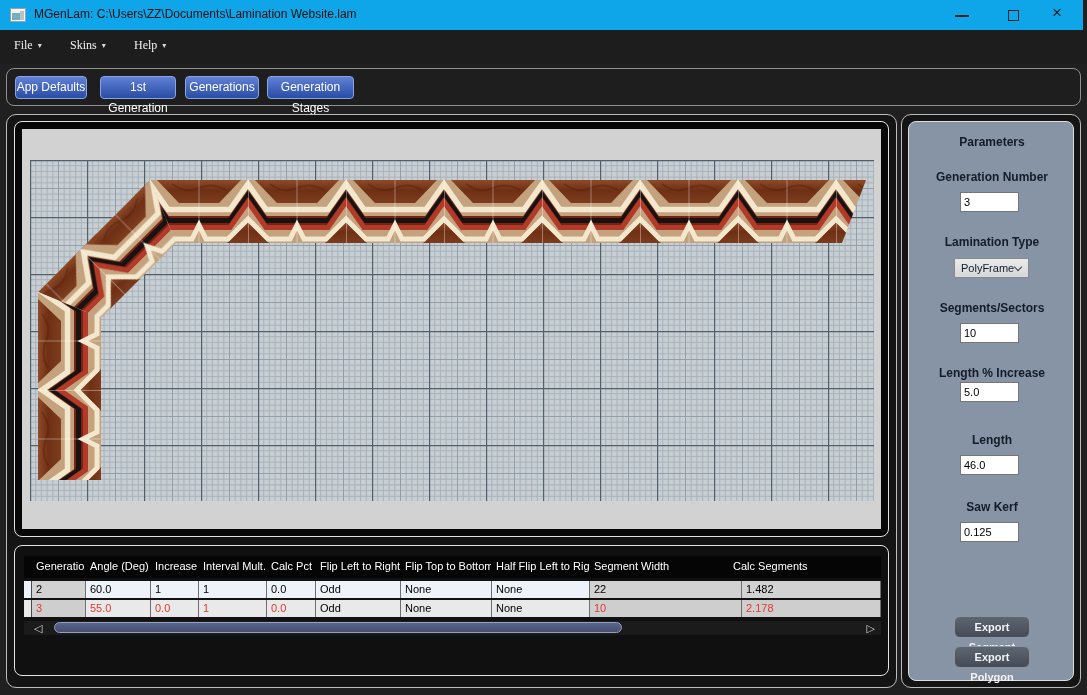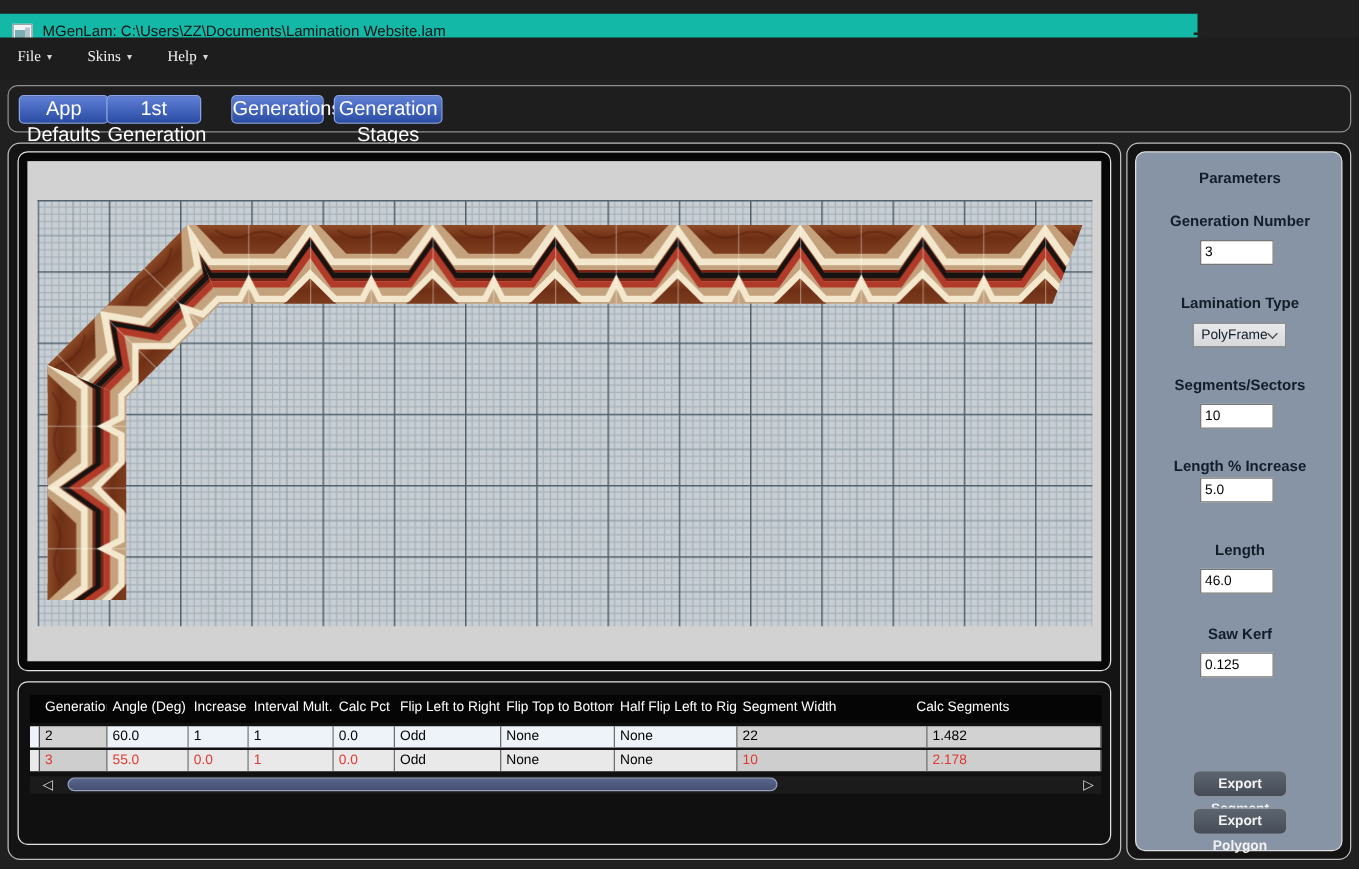--- a/index.html
+++ b/index.html
@@ -1,38 +1,38 @@
 <!DOCTYPE html>
 <html><head>
 <meta charset="utf-8">
 <style>
   * { margin:0; padding:0; box-sizing:border-box; }
   html,body { width:1087px; height:695px; overflow:hidden; background:#202020;
               font-family:"Liberation Sans", sans-serif; }
 
   
-  .titlebar { position:absolute; left:0; top:11px; width:958px; height:30px; background:#14b8a6; }
+  .titlebar { position:absolute; left:0; top:0; width:1083px; height:30px; background:#0ea5e9; }
   .app-icon { position:absolute; left:10px; top:8px; width:16px; height:14px;
               border:1px solid #9aa1a7; background:#f2f4f5; }
   .app-icon .teal { position:absolute; left:1px; top:4px; width:8px; height:7px; background:#79aeb4; }
   .app-icon .dark { position:absolute; left:9px; top:2px; width:4px; height:9px; background:#b9c2c8; }
   .title-text { position:absolute; left:34px; top:7px; font-size:12px; color:#111; white-space:nowrap; }
   .min-glyph { position:absolute; left:955px; top:15px; width:14px; height:2px; background:#222; }
   .max-glyph { position:absolute; left:1008px; top:10px; width:11px; height:11px; border:1px solid #222; }
   .close-glyph { position:absolute; left:1052px; top:3px; font-size:17px; color:#222; }
 
   .menubar { position:absolute; left:0; top:30px; width:1087px; height:34px; background:#1d1d1d; }
   .menu-item { position:absolute; top:8px; color:#f2f2f2; font-size:12px; cursor:default;font-family:Liberation Serif, serif; }
   .menu-item .chev { font-size:8px; color:#d8d8d8; margin-left:5px; vertical-align:1px; }
 
   
   .toolbar { position:absolute; left:6px; top:68px; width:1075px; height:38px;
              border:1px solid #8f8f8f; border-radius:8px; background:#1e1e1e; }
   .tb-btn { position:absolute; top:7px; height:23px; border-radius:4px; color:#fff;
-            font-size:16px; text-align:center; line-height:21px;
+            font-size:12px; text-align:center; line-height:21px;
             background:linear-gradient(#6080d6,#2a4ca4); border:1px solid #8aa4e6; }
 
   
   .left-outer { position:absolute; left:6px; top:114px; width:891px; height:574px;
                 border:1px solid #bdbdbd; border-radius:10px; background:#141414; }
   .canvas-panel { position:absolute; left:14px; top:121px; width:875px; height:416px;
                   border:1px solid #e3e3e3; border-radius:8px; background:#070707; }
   .drawing-area { position:absolute; left:22px; top:129px; width:859px; height:400px; background:#d2d2d2; }
 
   .table-panel { position:absolute; left:14px; top:545px; width:875px; height:131px;
@@ -90,21 +90,21 @@
 </div>
 
 <div class="menubar">
   <div class="menu-item" style="left:14px"><span>File</span><span class="chev">▾</span></div>
   <div class="menu-item" style="left:70px"><span>Skins</span><span class="chev">▾</span></div>
   <div class="menu-item" style="left:134px"><span>Help</span><span class="chev">▾</span></div>
 </div>
 
 <div class="toolbar">
   <div class="tb-btn" style="left:8px;width:72px">App Defaults</div>
-  <div class="tb-btn" style="left:78px;width:76px">1st Generation</div>
+  <div class="tb-btn" style="left:93px;width:76px">1st Generation</div>
   <div class="tb-btn" style="left:178px;width:74px">Generations</div>
   <div class="tb-btn" style="left:260px;width:87px">Generation Stages</div>
 </div>
 
 <div class="left-outer"></div>
 
 <div class="canvas-panel"></div>
 <div class="drawing-area">
   <svg width="859" height="400" viewBox="0 0 859 400">
     <defs>

